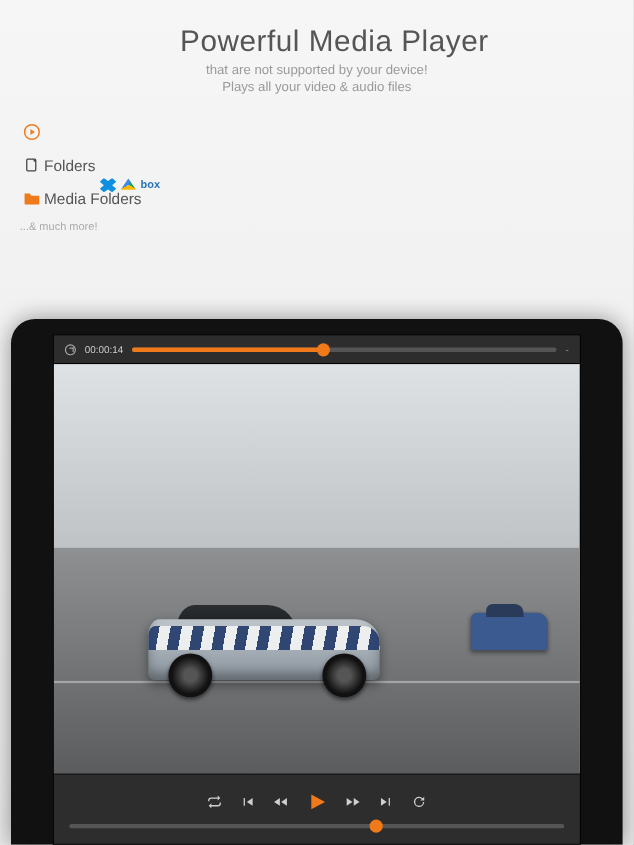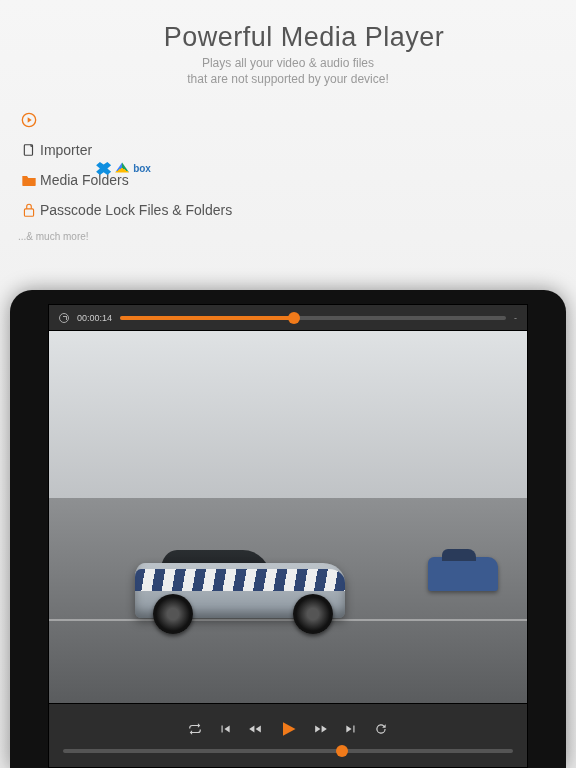--- a/index.html
+++ b/index.html
@@ -52,64 +52,55 @@
 
   .end { color:#999; }
 </style>
 </head>
 <body>
 <div class="page">
 
 <div class="hdr">
   <h1>Powerful Media Player</h1>
   <div class="sub">
+    <div>that are not supported by your device!</div>
     <div>Plays all your video &amp; audio files</div>
-    <div>that are not supported by your device!</div>
   </div>
 </div>
 
 <div class="features">
   <div class="feat">
     <span class="ico">
       <svg width="16" height="16" viewBox="0 0 24 24">
             <circle cx="12" cy="12" r="10" fill="none" stroke="#f07a1a" stroke-width="2"></circle>
             <path d="M10 8l6 4-6 4z" fill="#f07a1a"></path>
           </svg>
     </span>
   </div>
   <div class="feat">
     <span class="ico">
       <svg width="14" height="14" viewBox="0 0 24 24">
             <rect x="4" y="3" width="14" height="18" rx="1.5" fill="none" stroke="#444" stroke-width="2"></rect>
             <path d="M14 2l5 4-4 1z" fill="#444"></path>
           </svg>
     </span>
-    <span>Importer</span>
+    <span>Folders</span>
     <span class="cloud">
       <span class="dbx"></span>
       <span class="gdrive"></span>
       <span class="boxlogo">box</span>
     </span>
   </div>
   <div class="feat">
     <span class="ico">
       <svg width="16" height="14" viewBox="0 0 24 20">
             <path d="M2 4h7l2 3h11v11a1 1 0 0 1-1 1H3a1 1 0 0 1-1-1z" fill="#f07a1a"></path>
           </svg>
     </span>
     <span>Media Folders</span>
-  </div>
-  <div class="feat">
-    <span class="ico">
-      <svg width="14" height="16" viewBox="0 0 24 28">
-            <rect x="4" y="12" width="16" height="13" rx="2" fill="none" stroke="#f07a1a" stroke-width="2"></rect>
-            <path d="M8 12v-4a4 4 0 0 1 8 0v4" fill="none" stroke="#f07a1a" stroke-width="2"></path>
-          </svg>
-    </span>
-    <span>Passcode Lock Files &amp; Folders</span>
   </div>
 </div>
 
 <div class="more">...&amp; much more!</div>
 
 <div class="tablet">
   <div class="screen">
 
     <div class="topbar">
       <span class="clockico"></span>

